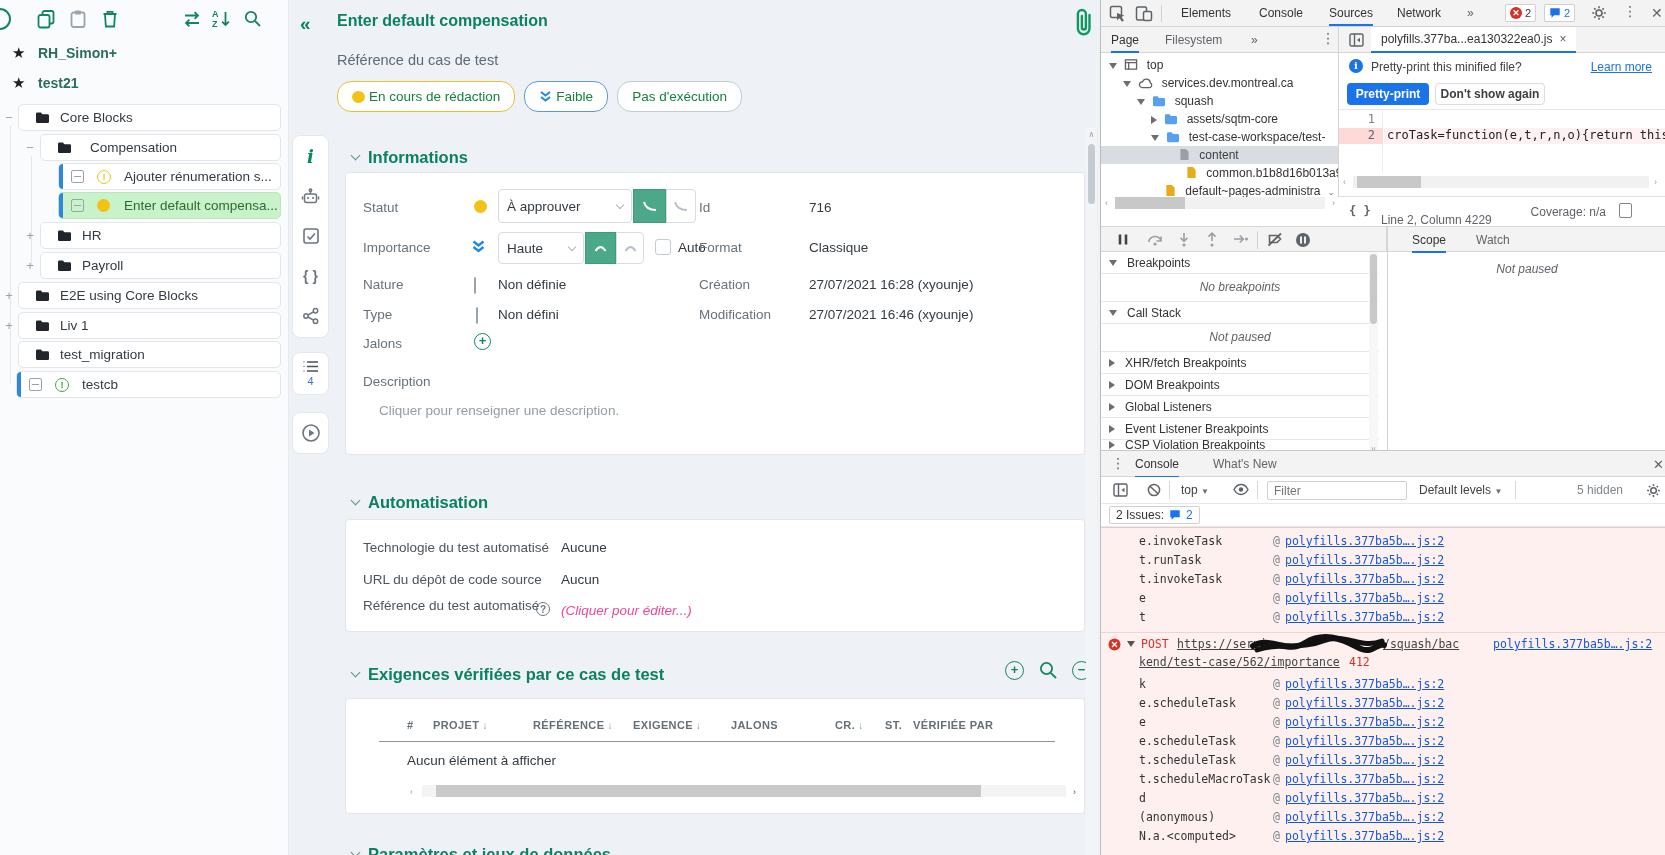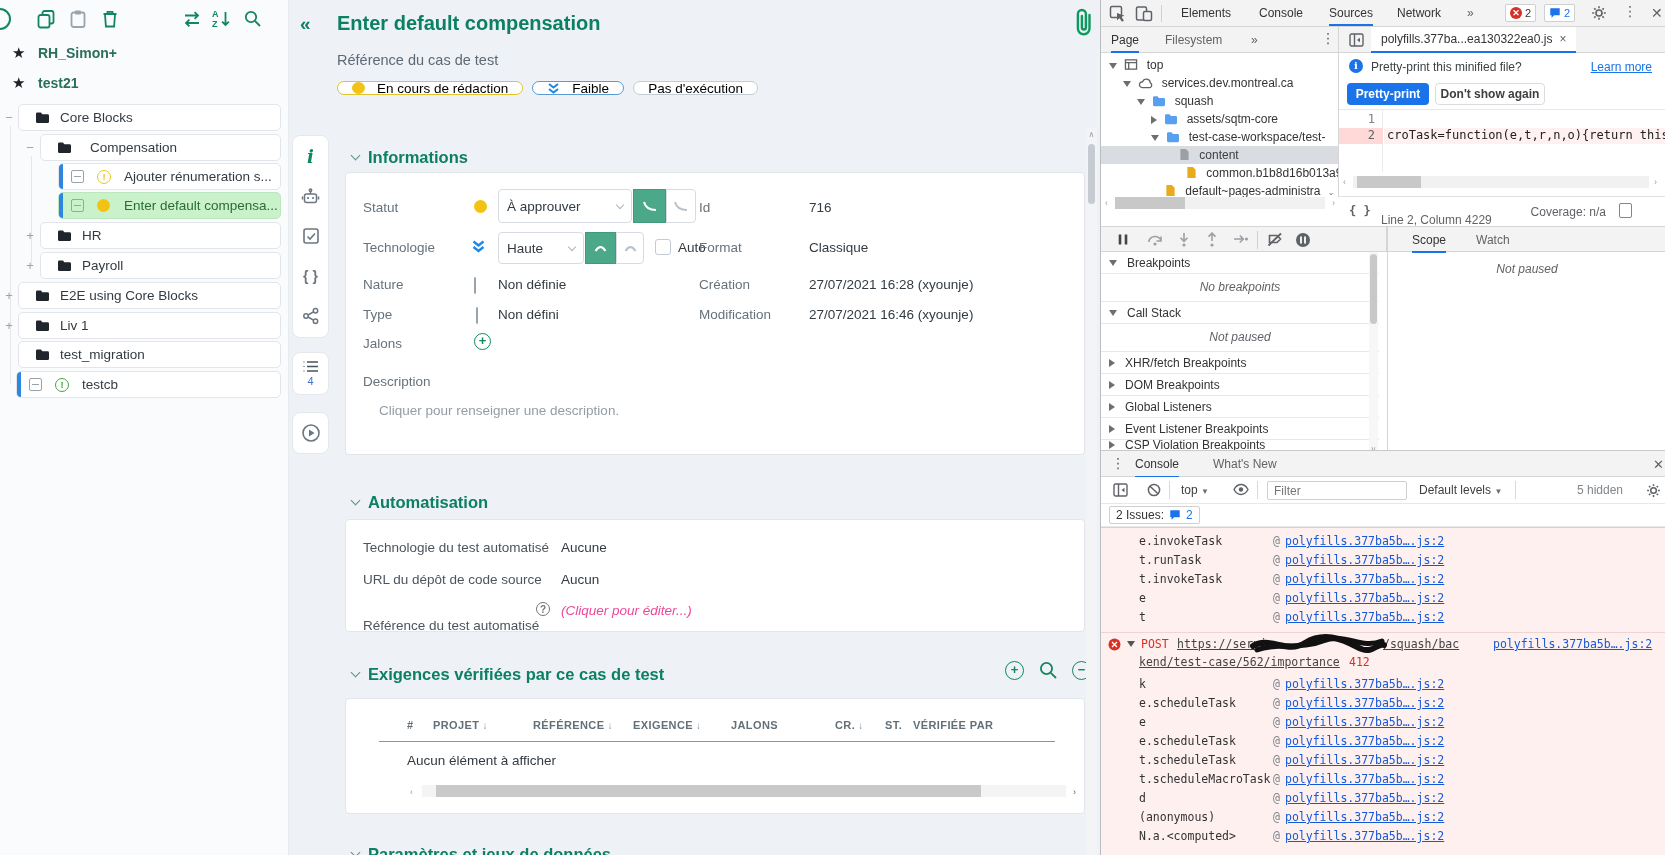--- a/index.html
+++ b/index.html
@@ -27,22 +27,22 @@
   .vline { position:absolute; width:0; border-left:1px solid #e4e8eb; }
 
   
   #main { left:289px; top:0; width:811px; height:855px; background:#eef1f6; }
   .gtitle { color:#0b8062; font-weight:bold; }
   .shead { display:flex; align-items:center; gap:9px; color:#0b8062; font-weight:bold; font-size:16.5px; }
   .chevd { width:7px; height:7px; border-left:1.8px solid #5f9181; border-bottom:1.8px solid #5f9181; transform:rotate(-45deg); margin-top:-4px; }
   .card { position:absolute; left:56px; width:740px; background:#fff; border:1px solid #e2e6ea; border-radius:4px; }
   .flabel { position:absolute; color:#66727c; font-size:13.5px; }
   .fval { position:absolute; color:#333b42; font-size:13.5px; }
-  .pill { height:14px; border-radius:14px; background:#fff; display:flex; align-items:center; gap:12px;
-          padding:0 14px; font-size:13.5px; color:#000000; }
+  .pill { height:31px; border-radius:14px; background:#fff; display:flex; align-items:center; gap:4px;
+          padding:0 14px; font-size:13.5px; color:#15803d; }
   .selbox { position:absolute; background:#fff; border:1px solid #d6dce1; border-radius:4px; display:flex;
             align-items:center; padding:0 8px; font-size:13.5px; color:#333b42; justify-content:space-between; }
   .selcar { width:6px; height:6px; border-left:1.5px solid #aab4bc; border-bottom:1.5px solid #aab4bc; transform:rotate(-45deg); margin-left:8px; margin-top:-3px;}
   .okbtn { position:absolute; background:#4ba888; border:1px solid #42997b; display:flex; align-items:center; justify-content:center; }
   .cxbtn { position:absolute; background:#fff; border:1px solid #d6dce1; display:flex; align-items:center; justify-content:center; }
   .gcirc { width:17px; height:17px; border-radius:50%; border:1.6px solid #12875d; color:#12875d; font-size:13px;
            line-height:14px; text-align:center; font-weight:bold; }
   .railbox { position:absolute; left:3px; width:37px; background:#fff; border:1px solid #e4e8ec; border-radius:8px;
              display:flex; flex-direction:column; align-items:center; }
   .railcell { height:40px; display:flex; align-items:center; justify-content:center; width:100%; }
@@ -195,21 +195,21 @@
   <div class="tcard" style="left:16px;top:371px;gap:0;">
     <span class="bluebar"></span>
     <span class="minusbox" style="margin-left:8px;"></span>
     <span class="warncirc g" style="margin-left:13px;">!</span>
     <span style="margin-left:13px;">testcb</span>
   </div>
 </div>
 
 <div id="main" class="ab">
   <div class="ab gtitle" style="left:11px;top:13px;font-size:19px;">«</div>
-  <div class="ab gtitle" style="left:48px;top:12px;font-size:20px;">Enter default compensation</div>
+  <div class="ab gtitle" style="left:48px;top:12px;font-size:16px;">Enter default compensation</div>
 
   <div class="ab" style="left:783px;top:7px;">
     <svg width="24" height="32" viewBox="0 0 24 32">
         <path d="M17.5 8 v13.5 a5.8 5.8 0 0 1 -11.6 0 V7 a4 4 0 0 1 8 0 v13.5 a2 2 0 0 1 -4 0 V9" fill="none" stroke="#0f9960" stroke-width="2.4" stroke-linecap="round"></path>
       </svg>
   </div>
   <div class="ab" style="left:48px;top:52px;font-size:14.5px;color:#5d6974;">Référence du cas de test</div>
 
   <div class="ab" style="left:48px;top:81px;display:flex;gap:9px;">
     <div class="pill" style="border:1.5px solid #e3c32c;">
@@ -298,21 +298,21 @@
         </svg>
     </div>
     <div class="cxbtn" style="left:320px;top:16px;width:30px;height:34px;border-radius:0 4px 4px 0;">
       <svg width="14" height="12" viewBox="0 0 14 12">
           <path d="M1 2 q2 8 12 8" fill="none" stroke="#b9c2ca" stroke-width="2"></path>
         </svg>
     </div>
     <div class="flabel" style="left:353px;top:27px;">Id</div>
     <div class="fval" style="left:463px;top:27px;">716</div>
 
-    <div class="flabel" style="left:17px;top:67px;">Technologie</div>
+    <div class="flabel" style="left:17px;top:67px;">Importance</div>
     <svg class="ab" style="left:125px;top:66px;" width="15" height="15" viewBox="0 0 15 15">
         <path d="M2.5 2.5 l5 4 5-4 M2.5 8 l5 4 5-4" fill="none" stroke="#1e88e5" stroke-width="2.4"></path>
       </svg>
     <div class="selbox" style="left:152px;top:59px;width:86px;height:32px;">
       <span>Haute</span>
         <span class="selcar"></span>
     </div>
     <div class="okbtn" style="left:239px;top:59px;width:31px;height:32px;border-radius:0;">
       <svg width="13" height="9" viewBox="0 0 13 9">
           <path d="M1.5 7 Q6.5 -1 11.5 7" fill="none" stroke="#fff" stroke-width="2"></path>
@@ -349,21 +349,21 @@
 
   <div class="ab shead" style="left:63px;top:493px;">
     <span class="chevd"></span>
     <span>Automatisation</span>
   </div>
   <div class="card" style="top:519px;height:113px;">
     <div class="fval" style="left:17px;top:20px;color:#4a555e;">Technologie du test automatisé</div>
     <div class="fval" style="left:215px;top:20px;">Aucune</div>
     <div class="fval" style="left:17px;top:52px;color:#4a555e;">URL du dépôt de code source</div>
     <div class="fval" style="left:215px;top:52px;">Aucun</div>
-    <div class="fval" style="left:17px;top:98px;color:#4a555e;">Référence du test automatisé</div>
+    <div class="fval" style="left:17px;top:78px;color:#4a555e;">Référence du test automatisé</div>
     <div class="ab" style="left:190px;top:82px;width:14px;height:14px;border:1.4px solid #6e7880;border-radius:50%;font-size:10px;font-weight:bold;color:#6e7880;text-align:center;line-height:13px;">?</div>
     <div class="fval" style="left:215px;top:83px;color:#ec4899;font-style:italic;">(Cliquer pour éditer...)</div>
   </div>
 
   <div class="ab shead" style="left:63px;top:665px;">
     <span class="chevd"></span>
     <span>Exigences vérifiées par ce cas de test</span>
   </div>
   <div class="ab gcirc" style="left:716px;top:661px;width:19px;height:19px;line-height:16px;">+</div>
   <div class="ab" style="left:749px;top:660px;">

